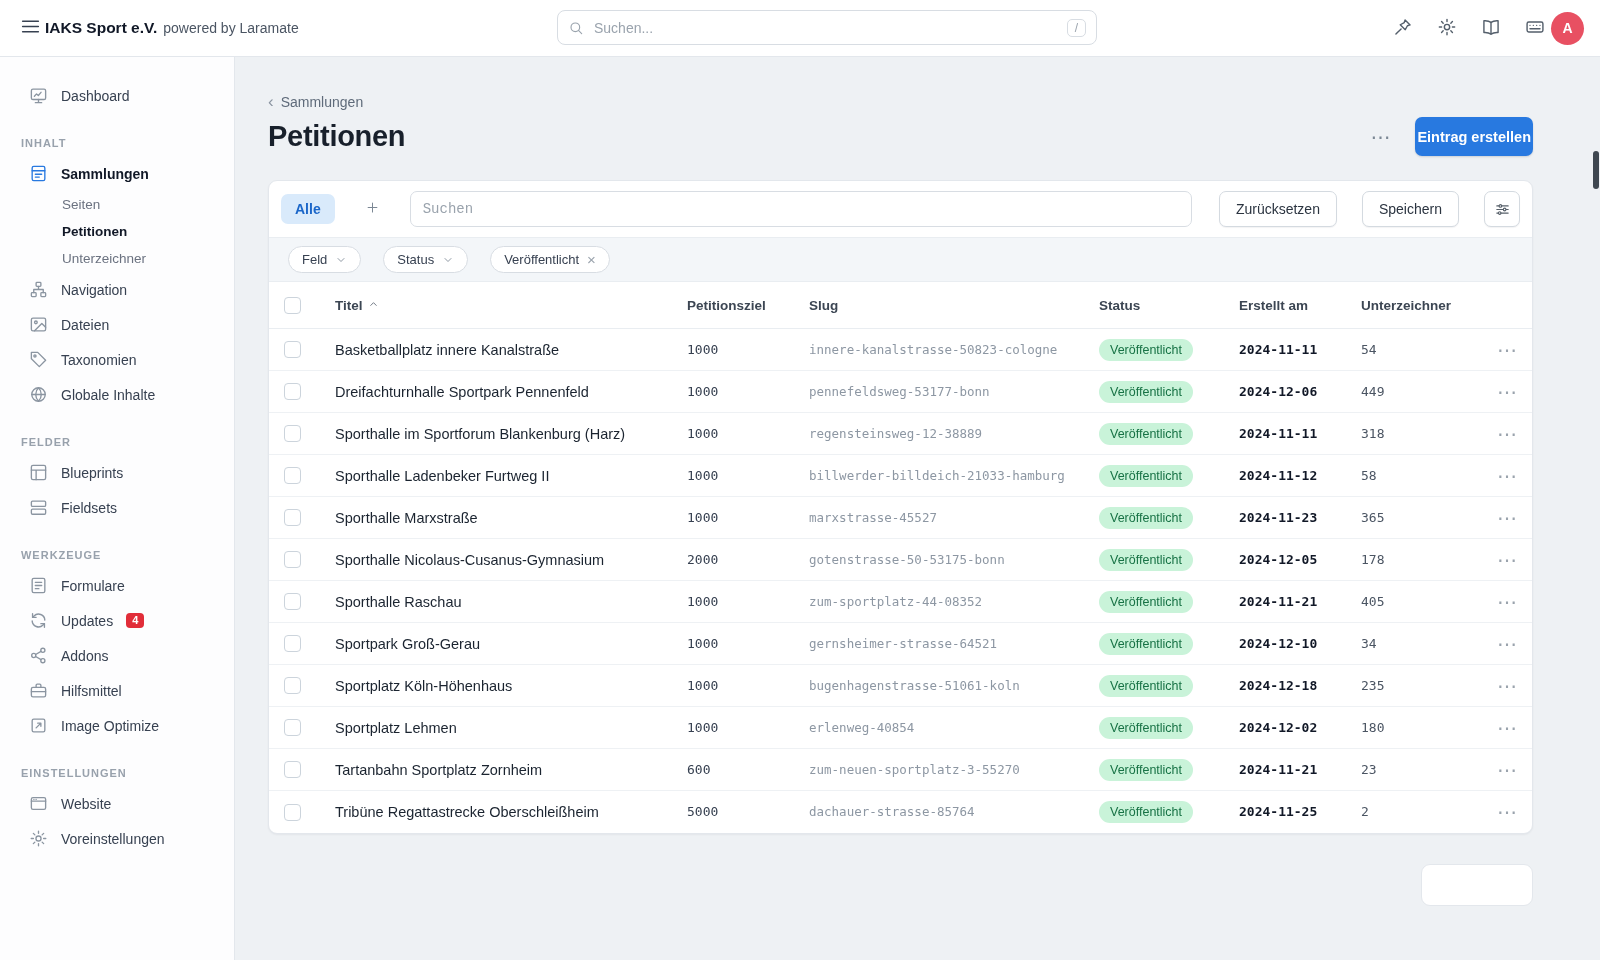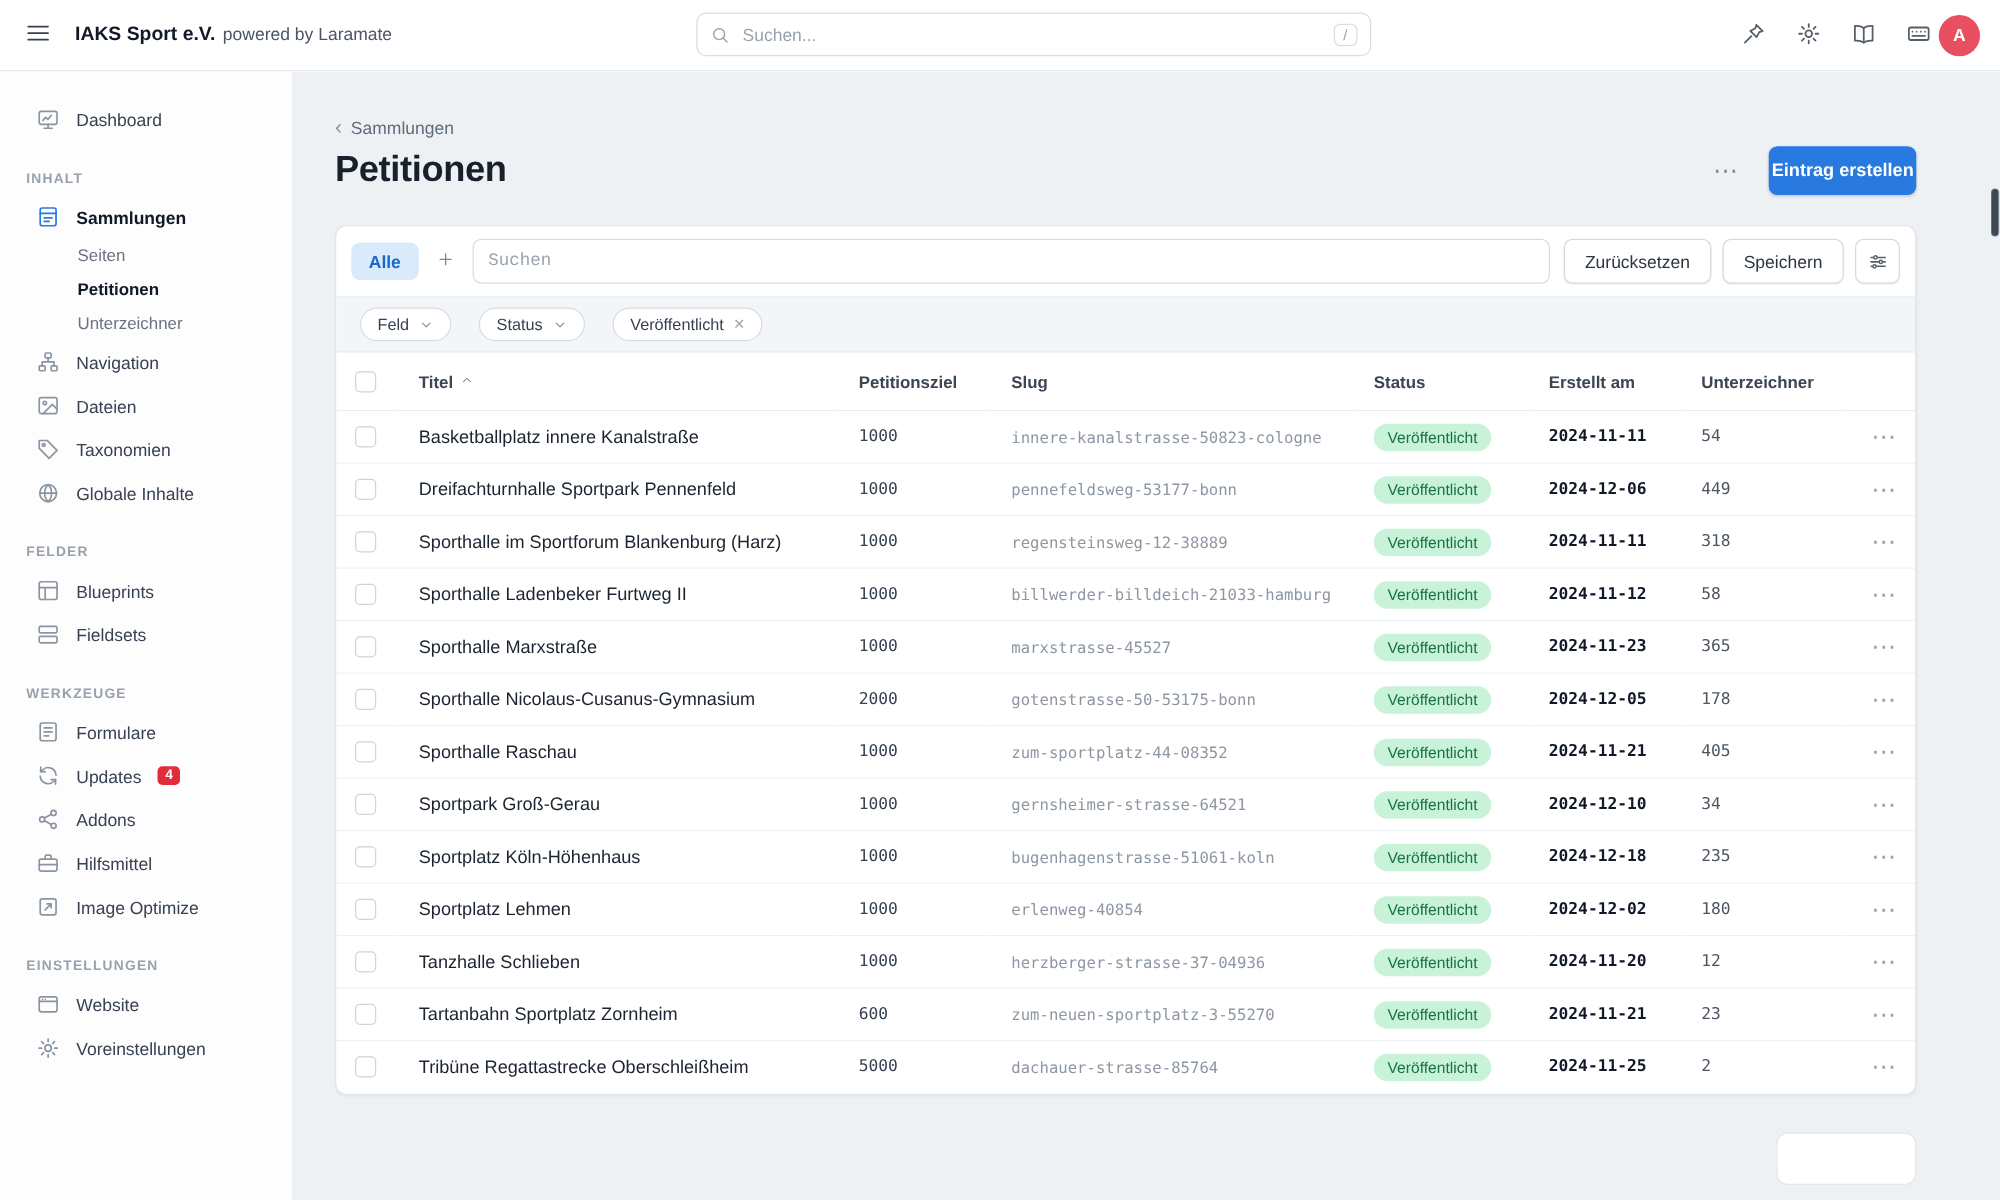--- a/index.html
+++ b/index.html
@@ -15,21 +15,21 @@
     font-family:"Liberation Sans",sans-serif;
     background:#eef1f4;color:#1f2937;
   }
   
   .topbar{position:fixed;top:0;left:0;width:1600px;height:57px;background:#fff;
     border-bottom:1px solid var(--border);display:flex;align-items:center;padding:0 16px;z-index:20}
   .icon{display:inline-flex;align-items:center;justify-content:center}
   .icon svg{width:19px;height:19px}
   .hamburger{background:none;border:none;padding:4px;cursor:pointer;color:#374151}
   .hamburger svg{width:21px;height:21px}
-  .brand{margin-left:15px;display:flex;align-items:baseline;gap:6px;white-space:nowrap}
+  .brand{margin-left:0;display:flex;align-items:baseline;gap:6px;white-space:nowrap}
   .brand-name{font-weight:700;font-size:15.5px;color:#111827}
   .brand-suffix{font-size:14px;color:#4b5563}
   .global-search{position:absolute;left:557px;top:10px;width:540px;height:35px;
     border:1px solid #d8dde3;border-radius:8px;background:#fff;display:flex;align-items:center;padding:0 10px;gap:8px}
   .global-search .icon{color:#9aa3ad}
   .global-search .icon svg{width:16px;height:16px}
   .global-search input{border:none;outline:none;flex:1;font-size:14px;color:#374151;font-family:inherit;background:transparent}
   .global-search input::placeholder{color:#9aa3ad}
   .kbd{border:1px solid #d8dde3;border-radius:5px;font-size:12px;color:#9aa3ad;padding:1px 7px}
   .topbar-right{margin-left:auto;display:flex;align-items:center;gap:24px}
@@ -56,21 +56,21 @@
   .page-head{display:flex;align-items:center;margin-top:7px}
   .page-head h1{margin:0;font-size:29px;font-weight:700;color:#18202b;letter-spacing:-.01em}
   .head-actions{margin-left:auto;display:flex;align-items:center;gap:20px}
   .dots-btn{background:none;border:none;color:#7b8794;cursor:pointer;padding:4px}
   .dots-glyph{font-size:20px;line-height:1;letter-spacing:1px}
   .btn-primary{background:var(--accent);color:#fff;border:none;border-radius:7px;height:39px;
     padding:0 2px;font-size:14.5px;font-weight:600;font-family:inherit;cursor:pointer;box-shadow:0 1px 2px rgba(16,24,40,.15)}
   
   .card{margin-top:24px;background:#fff;border:1px solid var(--border);border-radius:9px;
     box-shadow:0 1px 2px rgba(16,24,40,.05);overflow:hidden}
-  .filter-row{display:flex;align-items:center;gap:9px;padding:10px 12px}
+  .filter-row{display:flex;align-items:center;gap:25px;padding:10px 12px}
   .tab-all{background:var(--accent-bg);color:#1a66c9;font-weight:600;font-size:14px;padding:7px 14px;border-radius:7px;cursor:pointer}
   .plus-btn{background:none;border:none;color:#7b8794;cursor:pointer;padding:2px 5px}
   .plus-btn svg{width:15px;height:15px}
   .table-search{flex:1;height:36px;border:1px solid #d8dde3;border-radius:7px;padding:0 12px;
     font-size:14px;color:#374151;font-family:Liberation Mono, monospace;margin-right:2px;outline:none}
   .table-search::placeholder{color:#9aa3ad}
   .btn{height:36px;border:1px solid #d4dae0;background:#fff;border-radius:7px;padding:0 16px;
     font-size:14px;font-weight:500;color:#2b3440;font-family:inherit;cursor:pointer;box-shadow:0 1px 1px rgba(16,24,40,.05)}
   .icon-btn{width:36px;padding:0;display:flex;align-items:center;justify-content:center;color:#57606a}
   .icon-btn svg{width:17px;height:17px}
@@ -490,30 +490,20 @@
               <td class="cell-title">Sportplatz Lehmen</td>
               <td class="mono">1000</td>
               <td class="cell-slug">erlenweg-40854</td>
               <td><span class="status-badge">Veröffentlicht</span></td>
               <td class="cell-date">2024-12-02</td>
               <td class="cell-signers">180</td>
               <td><button class="row-dots"><span class="dots-glyph">⋯</span></button></td>
             </tr>
             <tr>
               <td class="col-check"><span class="checkbox"></span></td>
-              <td class="cell-title">Tanzhalle Schlieben</td>
-              <td class="mono">1000</td>
-              <td class="cell-slug">herzberger-strasse-37-04936</td>
-              <td><span class="status-badge">Veröffentlicht</span></td>
-              <td class="cell-date">2024-11-20</td>
-              <td class="cell-signers">12</td>
-              <td><button class="row-dots"><span class="dots-glyph">⋯</span></button></td>
-            </tr>
-            <tr>
-              <td class="col-check"><span class="checkbox"></span></td>
               <td class="cell-title">Tartanbahn Sportplatz Zornheim</td>
               <td class="mono">600</td>
               <td class="cell-slug">zum-neuen-sportplatz-3-55270</td>
               <td><span class="status-badge">Veröffentlicht</span></td>
               <td class="cell-date">2024-11-21</td>
               <td class="cell-signers">23</td>
               <td><button class="row-dots"><span class="dots-glyph">⋯</span></button></td>
             </tr>
             <tr>
               <td class="col-check"><span class="checkbox"></span></td>

